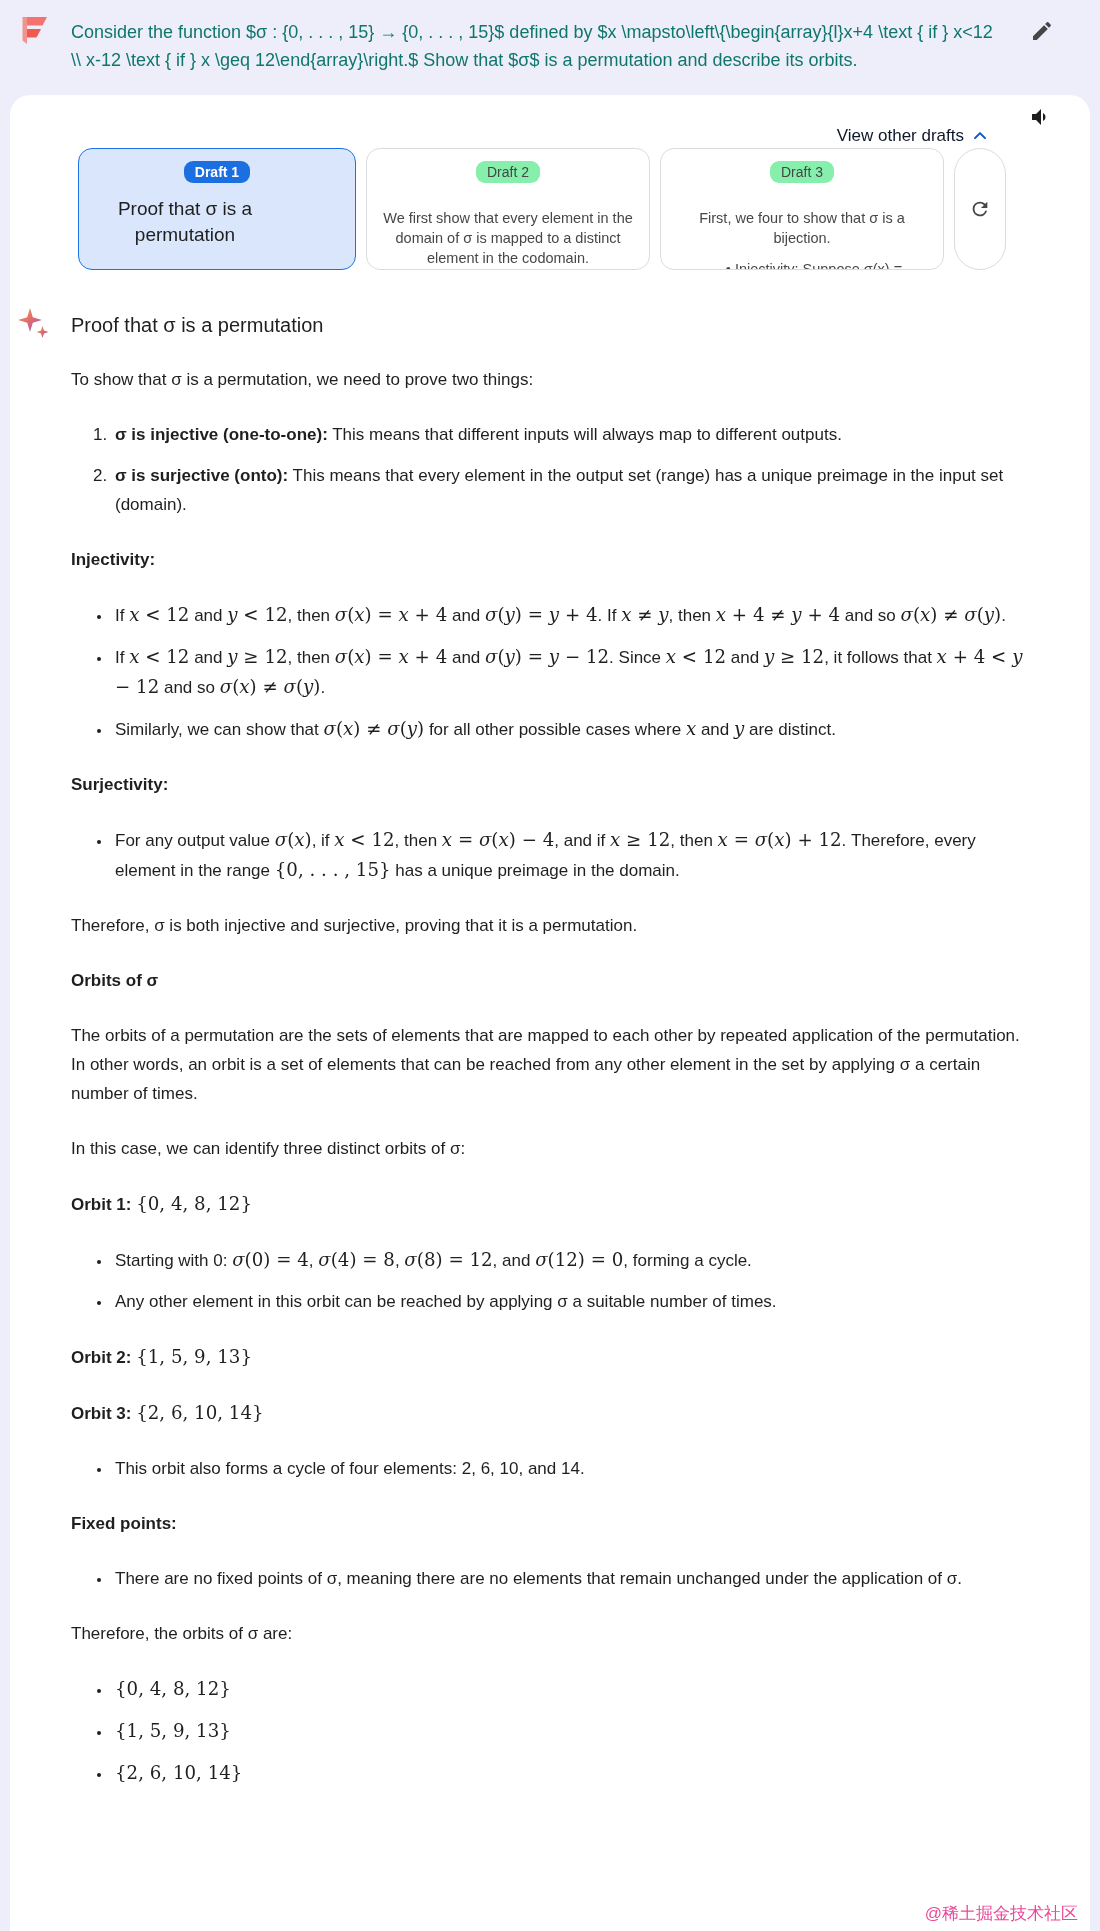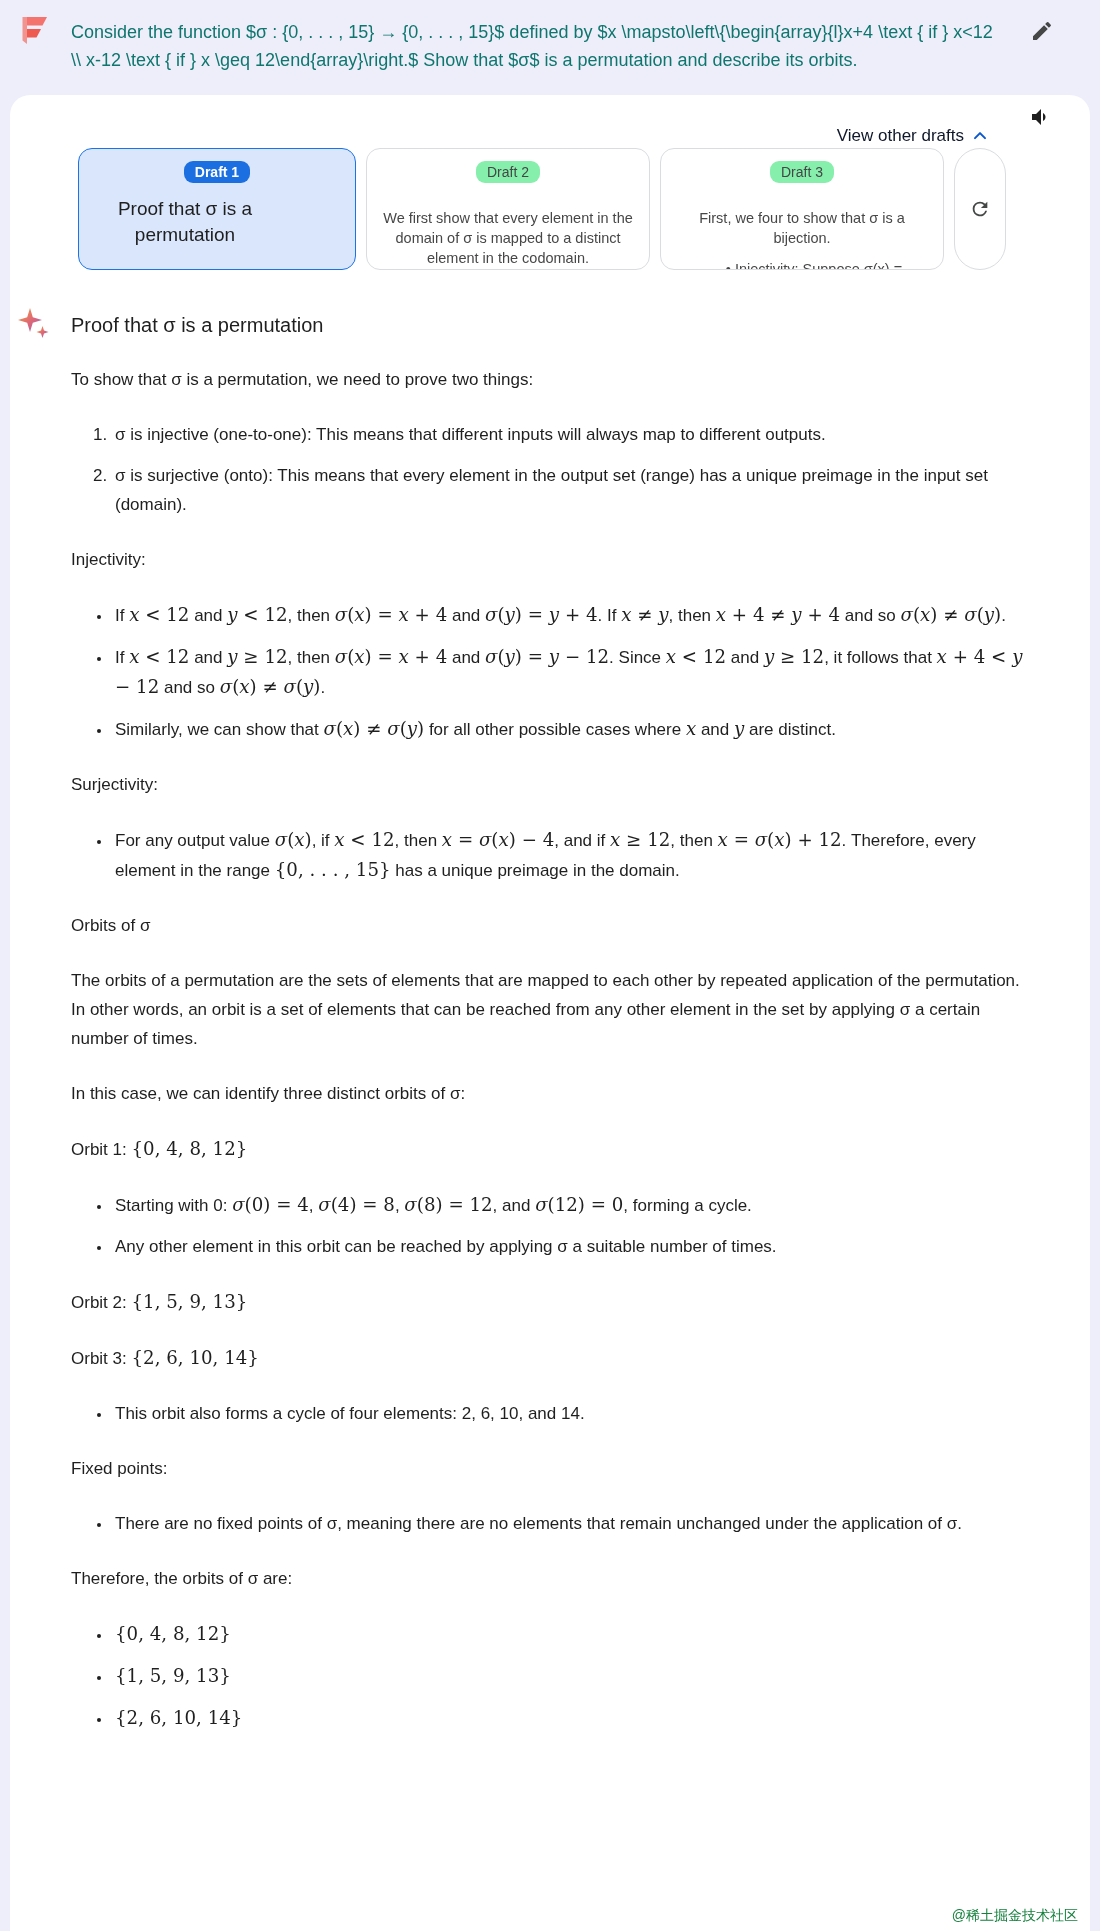--- a/index.html
+++ b/index.html
@@ -69,26 +69,26 @@
   }
   
   .sparkle { position:absolute; left:8px; top:212px; width:32px; height:32px; }
   .response-content { position:absolute; left:61px; top:217px; width:953px; }
   .response-heading { font-size:20px; line-height:27px; font-weight:500; color:#1f1f1f; margin:0 0 26px 0; }
   .rb p  { margin:26px 0; font-size:17px; line-height:29px; }
   .rb ol, .rb ul { margin:26px 0; padding-left:41px; font-size:17px; line-height:29px; }
   .rb li { margin:12px 0; padding-left:3px; }
   .rb li::marker { color:#1f1f1f; }
   .rb ul li::marker { font-size:13px; }
-  .b { font-weight:400; }
+  .b { font-weight:700; }
   .math { font-family:"DejaVu Serif","Liberation Serif",serif; font-size:1.07em; }
   .math .mi { font-style:italic; }
   .watermark {
     position:absolute; right:12px; bottom:6px;
-    font-size:14px; color:#15803d;
+    font-size:17px; color:#ec4899;
   }
 </style>
 </head>
 <body>
 
 <div class="avatar">
   <svg width="36" height="36" viewBox="0 0 36 36">
     <path d="M10 4 L30 4 L25.5 12.5 L10 12.5 Z" fill="#f4736e"></path>
     <path d="M10 16 L24 16 L19.5 24.5 L10 24.5 Z" fill="#ee5950"></path>
     <path d="M5.5 4 L10 4 L10 31 L5.5 27.5 Z" fill="#f19490"></path>
@@ -163,20 +163,21 @@
         <p><span class="b">Injectivity:</span></p>
         <ul>
           <li><span>If </span><span class="math"><span class="mi">x</span><span> </span><span>&lt;</span><span> </span><span>1</span><span>2</span></span><span> and </span><span class="math"><span class="mi">y</span><span> </span><span>&lt;</span><span> </span><span>1</span><span>2</span></span><span>, then </span><span class="math"><span class="mi">σ</span><span>(</span><span class="mi">x</span><span>)</span><span> </span><span>=</span><span> </span><span class="mi">x</span><span> </span><span>+</span><span> </span><span>4</span></span><span> and </span><span class="math"><span class="mi">σ</span><span>(</span><span class="mi">y</span><span>)</span><span> </span><span>=</span><span> </span><span class="mi">y</span><span> </span><span>+</span><span> </span><span>4</span></span><span>. If </span><span class="math"><span class="mi">x</span><span> </span><span>≠</span><span> </span><span class="mi">y</span></span><span>, then </span><span class="math"><span class="mi">x</span><span> </span><span>+</span><span> </span><span>4</span><span> </span><span>≠</span><span> </span><span class="mi">y</span><span> </span><span>+</span><span> </span><span>4</span></span><span> and so </span><span class="math"><span class="mi">σ</span><span>(</span><span class="mi">x</span><span>)</span><span> </span><span>≠</span><span> </span><span class="mi">σ</span><span>(</span><span class="mi">y</span><span>)</span></span><span>.</span></li>
           <li><span>If </span><span class="math"><span class="mi">x</span><span> </span><span>&lt;</span><span> </span><span>1</span><span>2</span></span><span> and </span><span class="math"><span class="mi">y</span><span> </span><span>≥</span><span> </span><span>1</span><span>2</span></span><span>, then </span><span class="math"><span class="mi">σ</span><span>(</span><span class="mi">x</span><span>)</span><span> </span><span>=</span><span> </span><span class="mi">x</span><span> </span><span>+</span><span> </span><span>4</span></span><span> and </span><span class="math"><span class="mi">σ</span><span>(</span><span class="mi">y</span><span>)</span><span> </span><span>=</span><span> </span><span class="mi">y</span><span> </span><span>−</span><span> </span><span>1</span><span>2</span></span><span>. Since </span><span class="math"><span class="mi">x</span><span> </span><span>&lt;</span><span> </span><span>1</span><span>2</span></span><span> and </span><span class="math"><span class="mi">y</span><span> </span><span>≥</span><span> </span><span>1</span><span>2</span></span><span>, it follows that </span><span class="math"><span class="mi">x</span><span> </span><span>+</span><span> </span><span>4</span><span> </span><span>&lt;</span><span> </span><span class="mi">y</span><span> </span><span>−</span><span> </span><span>1</span><span>2</span></span><span> and so </span><span class="math"><span class="mi">σ</span><span>(</span><span class="mi">x</span><span>)</span><span> </span><span>≠</span><span> </span><span class="mi">σ</span><span>(</span><span class="mi">y</span><span>)</span></span><span>.</span></li>
           <li><span>Similarly, we can show that </span><span class="math"><span class="mi">σ</span><span>(</span><span class="mi">x</span><span>)</span><span> </span><span>≠</span><span> </span><span class="mi">σ</span><span>(</span><span class="mi">y</span><span>)</span></span><span> for all other possible cases where </span><span class="math"><span class="mi">x</span></span><span> and </span><span class="math"><span class="mi">y</span></span><span> are distinct.</span></li>
         </ul>
         <p><span class="b">Surjectivity:</span></p>
         <ul>
           <li><span>For any output value </span><span class="math"><span class="mi">σ</span><span>(</span><span class="mi">x</span><span>)</span></span><span>, if </span><span class="math"><span class="mi">x</span><span> </span><span>&lt;</span><span> </span><span>1</span><span>2</span></span><span>, then </span><span class="math"><span class="mi">x</span><span> </span><span>=</span><span> </span><span class="mi">σ</span><span>(</span><span class="mi">x</span><span>)</span><span> </span><span>−</span><span> </span><span>4</span></span><span>, and if </span><span class="math"><span class="mi">x</span><span> </span><span>≥</span><span> </span><span>1</span><span>2</span></span><span>, then </span><span class="math"><span class="mi">x</span><span> </span><span>=</span><span> </span><span class="mi">σ</span><span>(</span><span class="mi">x</span><span>)</span><span> </span><span>+</span><span> </span><span>1</span><span>2</span></span><span>. Therefore, every element in the range </span><span class="math"><span>{</span><span>0</span><span>,</span><span> </span><span>.</span><span> </span><span>.</span><span> </span><span>.</span><span> </span><span>,</span><span> </span><span>1</span><span>5</span><span>}</span></span><span> has a unique preimage in the domain.</span></li>
         </ul>
+        <p><span>Therefore, σ is both injective and surjective, proving that it is a permutation.</span></p>
         <p><span class="b">Orbits of σ</span></p>
         <p><span>The orbits of a permutation are the sets of elements that are mapped to each other by repeated application of the permutation. In other words, an orbit is a set of elements that can be reached from any other element in the set by applying σ a certain number of times.</span></p>
         <p><span>In this case, we can identify three distinct orbits of σ:</span></p>
         <p><span class="b">Orbit 1: </span><span class="math"><span>{</span><span>0</span><span>,</span><span> </span><span>4</span><span>,</span><span> </span><span>8</span><span>,</span><span> </span><span>1</span><span>2</span><span>}</span></span></p>
         <ul>
           <li><span>Starting with 0: </span><span class="math"><span class="mi">σ</span><span>(</span><span>0</span><span>)</span><span> </span><span>=</span><span> </span><span>4</span></span><span>, </span><span class="math"><span class="mi">σ</span><span>(</span><span>4</span><span>)</span><span> </span><span>=</span><span> </span><span>8</span></span><span>, </span><span class="math"><span class="mi">σ</span><span>(</span><span>8</span><span>)</span><span> </span><span>=</span><span> </span><span>1</span><span>2</span></span><span>, and </span><span class="math"><span class="mi">σ</span><span>(</span><span>1</span><span>2</span><span>)</span><span> </span><span>=</span><span> </span><span>0</span></span><span>, forming a cycle.</span></li>
           <li><span>Any other element in this orbit can be reached by applying σ a suitable number of times.</span></li>
         </ul>
         <p><span class="b">Orbit 2: </span><span class="math"><span>{</span><span>1</span><span>,</span><span> </span><span>5</span><span>,</span><span> </span><span>9</span><span>,</span><span> </span><span>1</span><span>3</span><span>}</span></span></p>
         <p><span class="b">Orbit 3: </span><span class="math"><span>{</span><span>2</span><span>,</span><span> </span><span>6</span><span>,</span><span> </span><span>1</span><span>0</span><span>,</span><span> </span><span>1</span><span>4</span><span>}</span></span></p>

